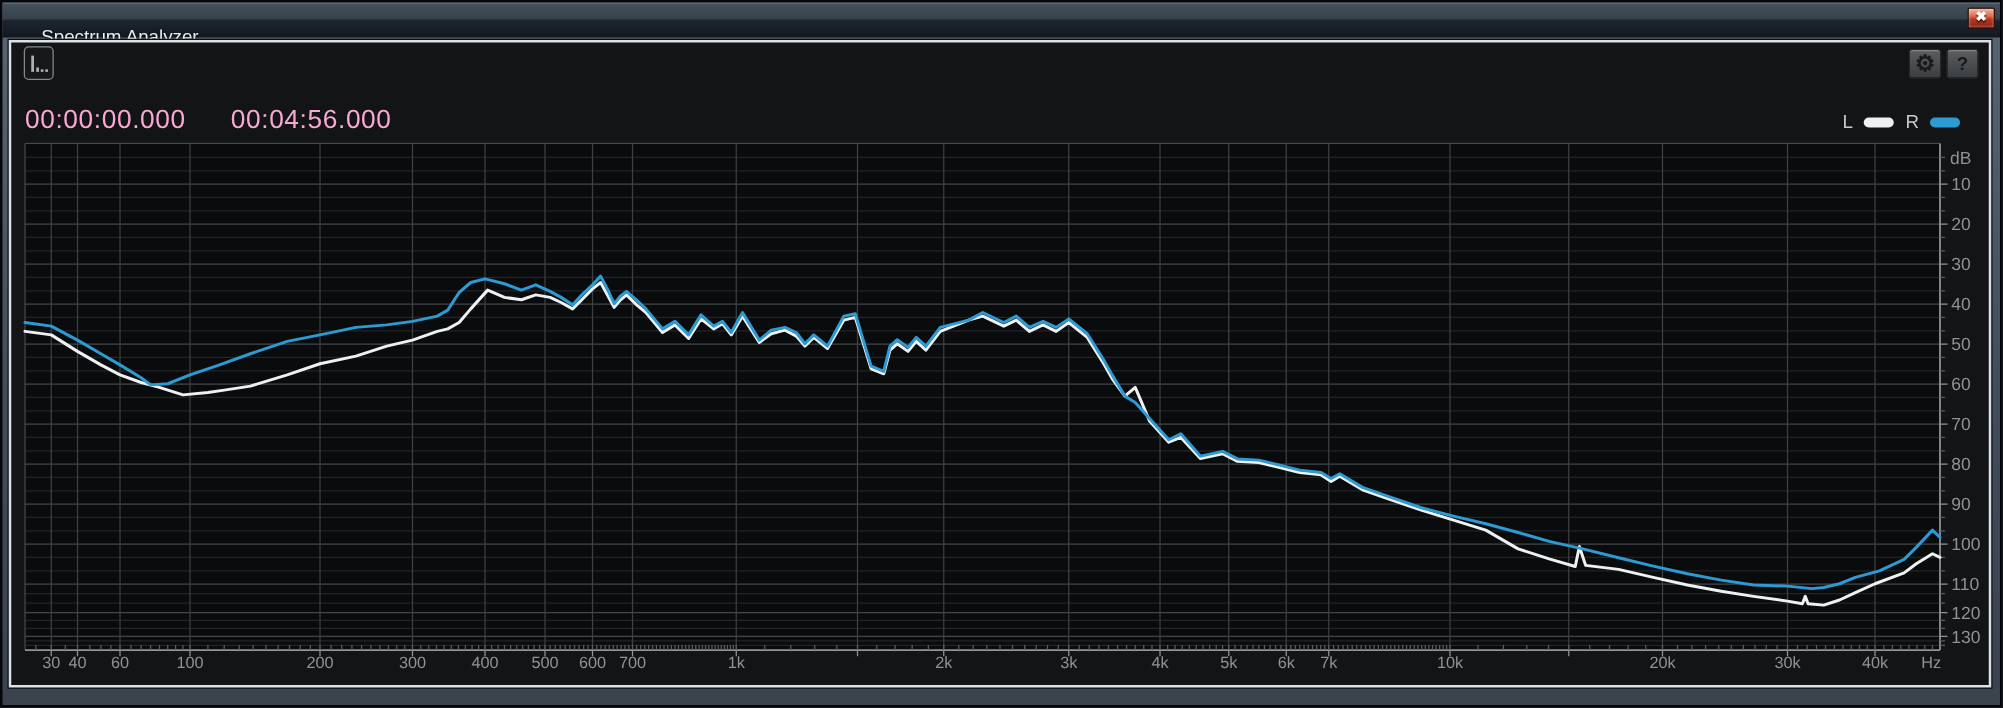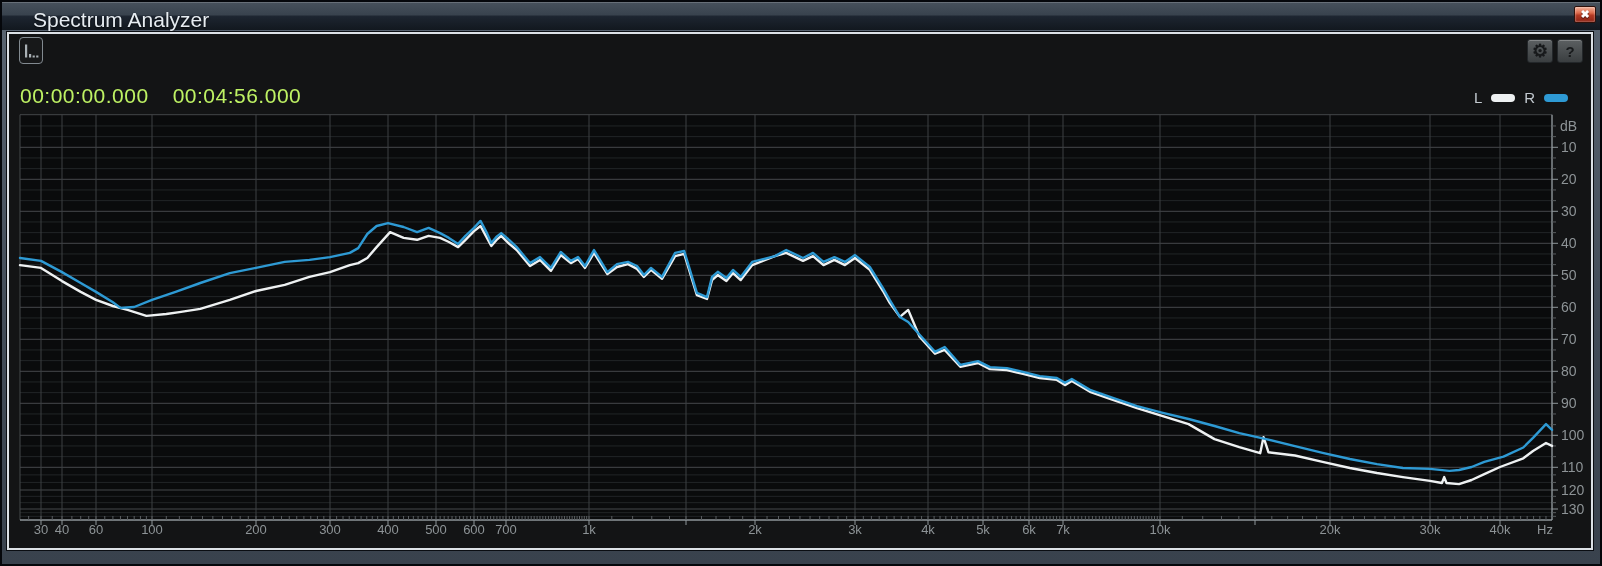--- a/index.html
+++ b/index.html
@@ -3,41 +3,41 @@
 <meta charset="utf-8">
 <style>
   html,body{margin:0;padding:0;background:#252a31;}
   .window{position:relative;width:1602px;height:566px;background:#05070b;overflow:hidden;
           font-family:"Liberation Sans",sans-serif;}
   .chrome{position:absolute;left:2px;right:2px;top:2px;bottom:2px;
           background:linear-gradient(180deg,#5a6572,#434d59 55%,#39424d);}
   .titlebar{position:absolute;left:2px;top:2px;right:2px;height:28px;
             background:linear-gradient(180deg,#47515c 0%,#39434e 45%,#1d2530 52%,#12181f 100%);
             box-shadow:inset 0 1px 0 rgba(255,255,255,.18);}
-  .title-text{position:absolute;left:31px;top:4px;line-height:28px;font-size:21px;color:#e6ecf1;
+  .title-text{position:absolute;left:31px;top:14px;line-height:28px;font-size:15px;color:#e6ecf1;
               text-shadow:0 1px 2px rgba(0,0,0,.8);}
   .close-btn{position:absolute;left:1574px;top:6px;width:22px;height:17px;border-radius:2px;
              border:1px solid #30110a;box-sizing:border-box;
              background:linear-gradient(180deg,#f3b39c 0%,#dd6a4b 40%,#b33a24 55%,#8c2314 100%);
              box-shadow:inset 0 0 2px rgba(255,255,255,.75);
              color:#fff;font-size:11px;font-weight:bold;text-align:center;line-height:15px;
              text-shadow:0 1px 1px rgba(60,10,5,.9);cursor:pointer;}
   .client{position:absolute;left:7px;top:32px;width:1586px;height:518px;box-sizing:border-box;
           background:#131415;border:2px solid #dce1e6;box-shadow:0 0 0 1px #0a0d12;}
   .plot-bg{position:absolute;left:20px;top:114px;width:1532px;height:406px;background:#0a0b0c;}
   .tool-btn{position:absolute;box-sizing:border-box;display:flex;align-items:center;justify-content:center;cursor:pointer;}
   .spectrum-btn{left:19px;top:37px;width:24px;height:27px;border:1px solid #828a90;border-radius:4px;background:rgba(255,255,255,.02);}
   .gray-btn{width:26px;height:24px;border:1px solid #23272a;border-radius:3px;
             background:linear-gradient(180deg,#5b5f61,#3a3e40);
             box-shadow:inset 0 1px 0 rgba(255,255,255,.25);
             color:#17191b;font-weight:bold;}
   .gear-btn{left:1527px;top:39px;font-size:18px;}
   .help-btn{left:1557px;top:39px;font-size:15px;}
-  .readouts{position:absolute;left:20px;top:84px;display:flex;gap:24px;
-            font-size:21px;color:#bef264;letter-spacing:.5px;}
+  .readouts{position:absolute;left:20px;top:84px;display:flex;gap:36px;
+            font-size:21px;color:#f9a8d4;letter-spacing:.5px;}
   .legend{position:absolute;left:1474px;top:89px;display:flex;align-items:center;gap:9px;
           font-size:15px;color:#c3cad0;}
   .legend-pill{width:24px;height:8px;border-radius:4px;display:inline-block;}
   svg.plot{position:absolute;left:0;top:0;pointer-events:none;}
 </style>
 </head>
 <body>
 
 <div class="window">
   <div class="chrome"></div>

